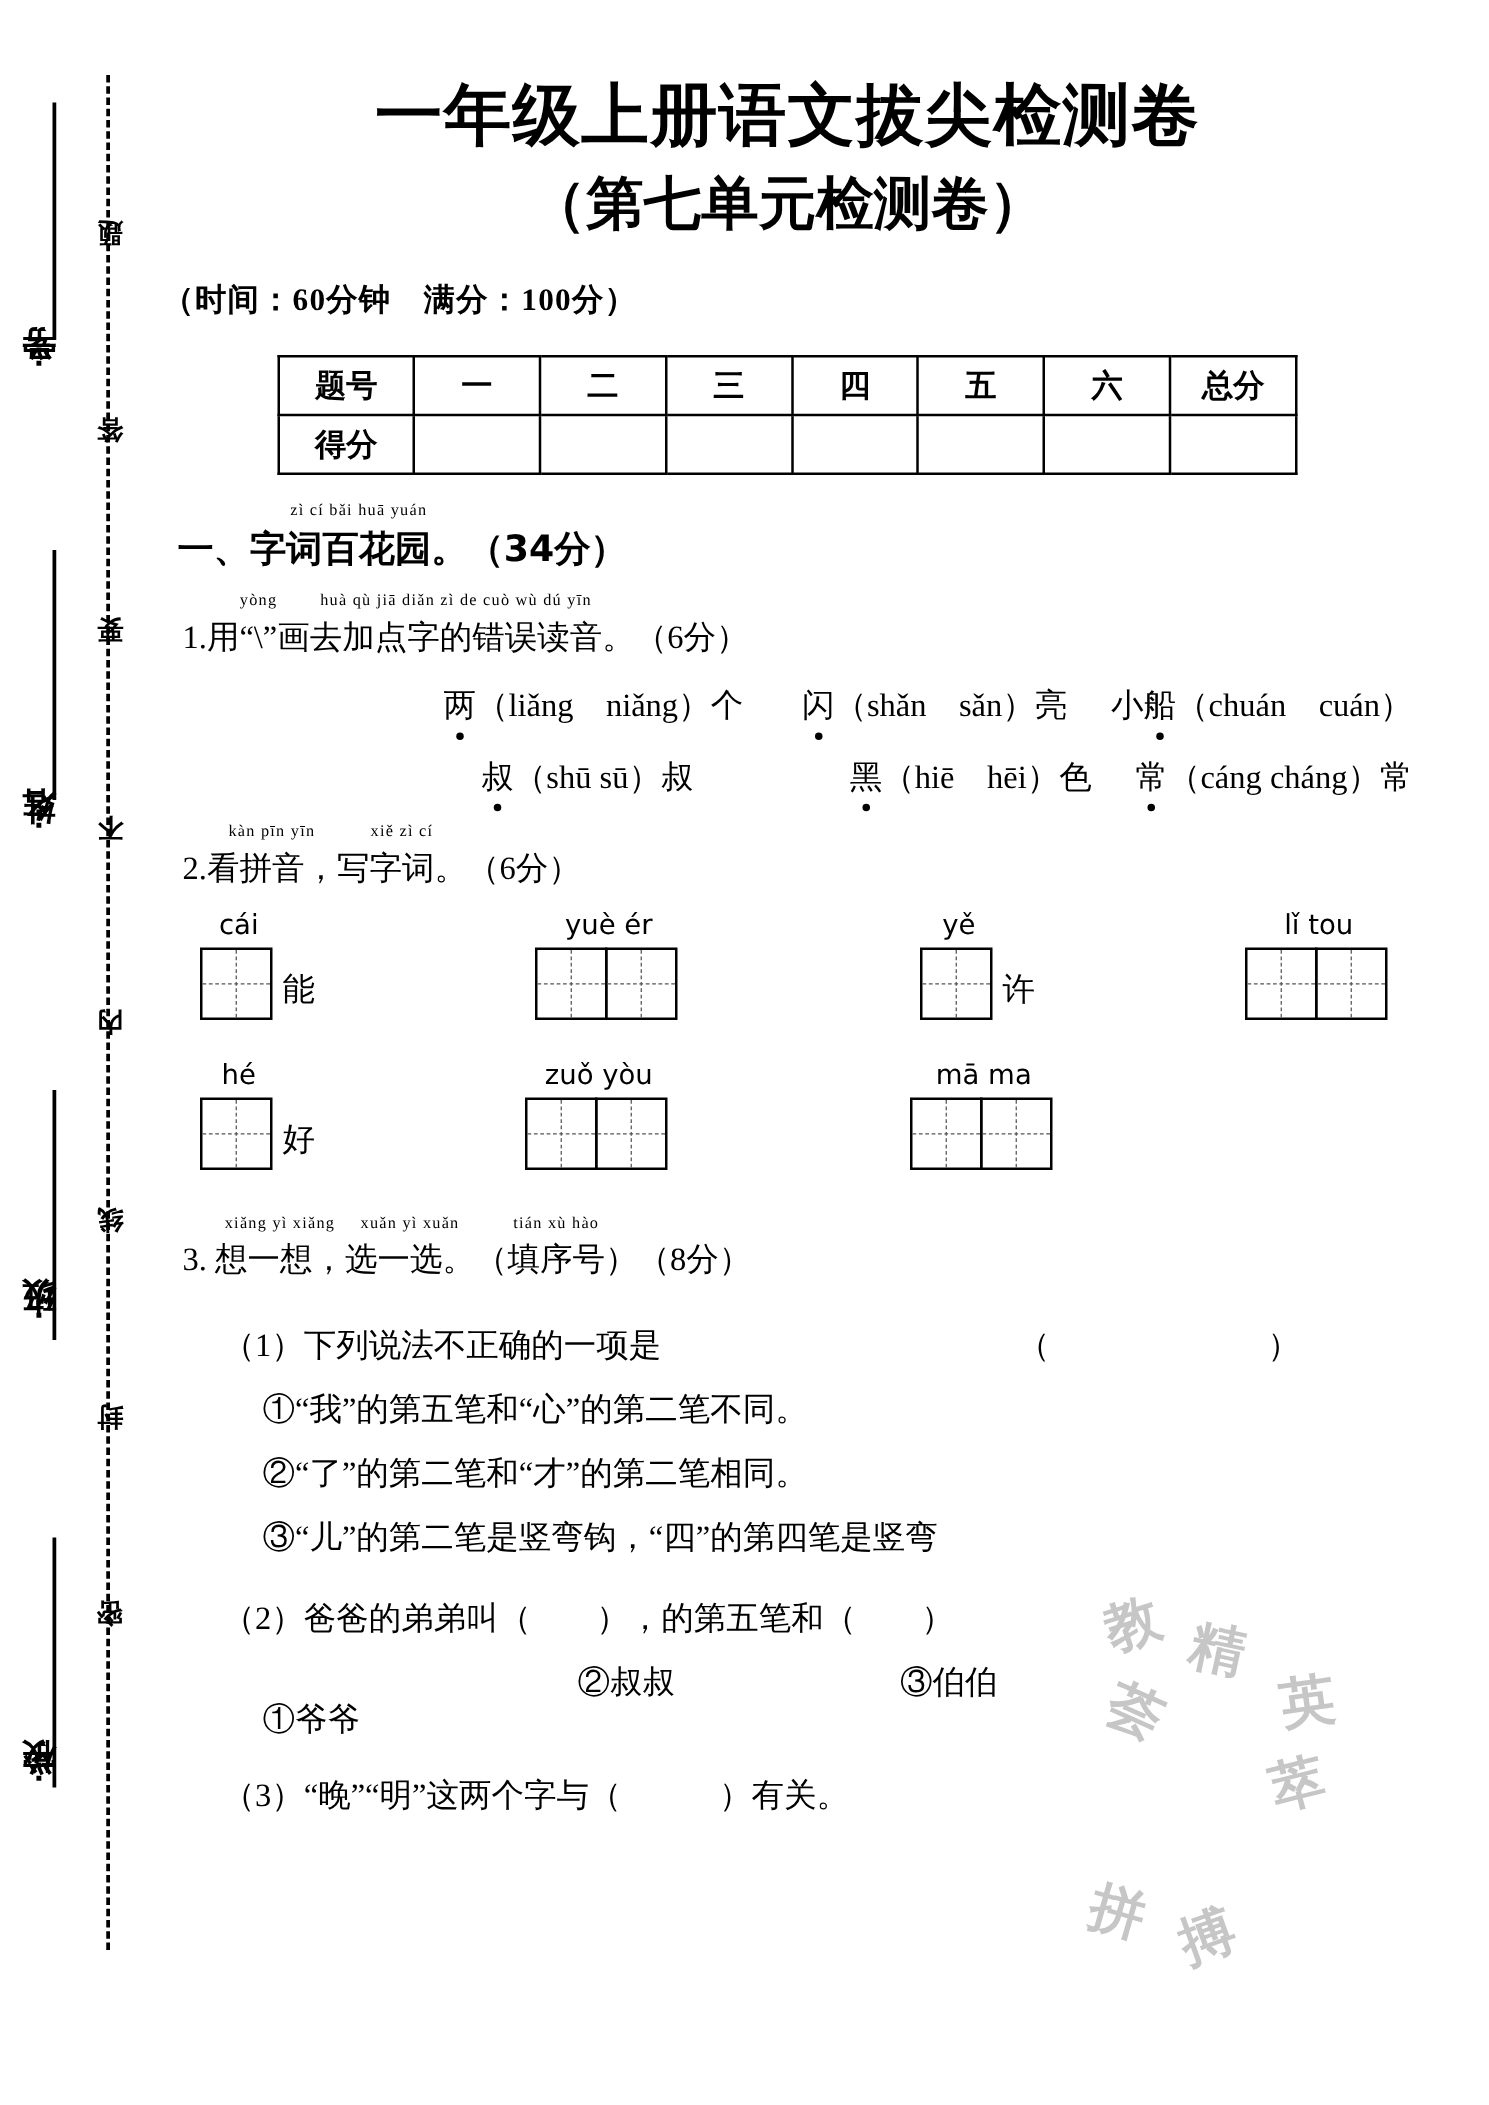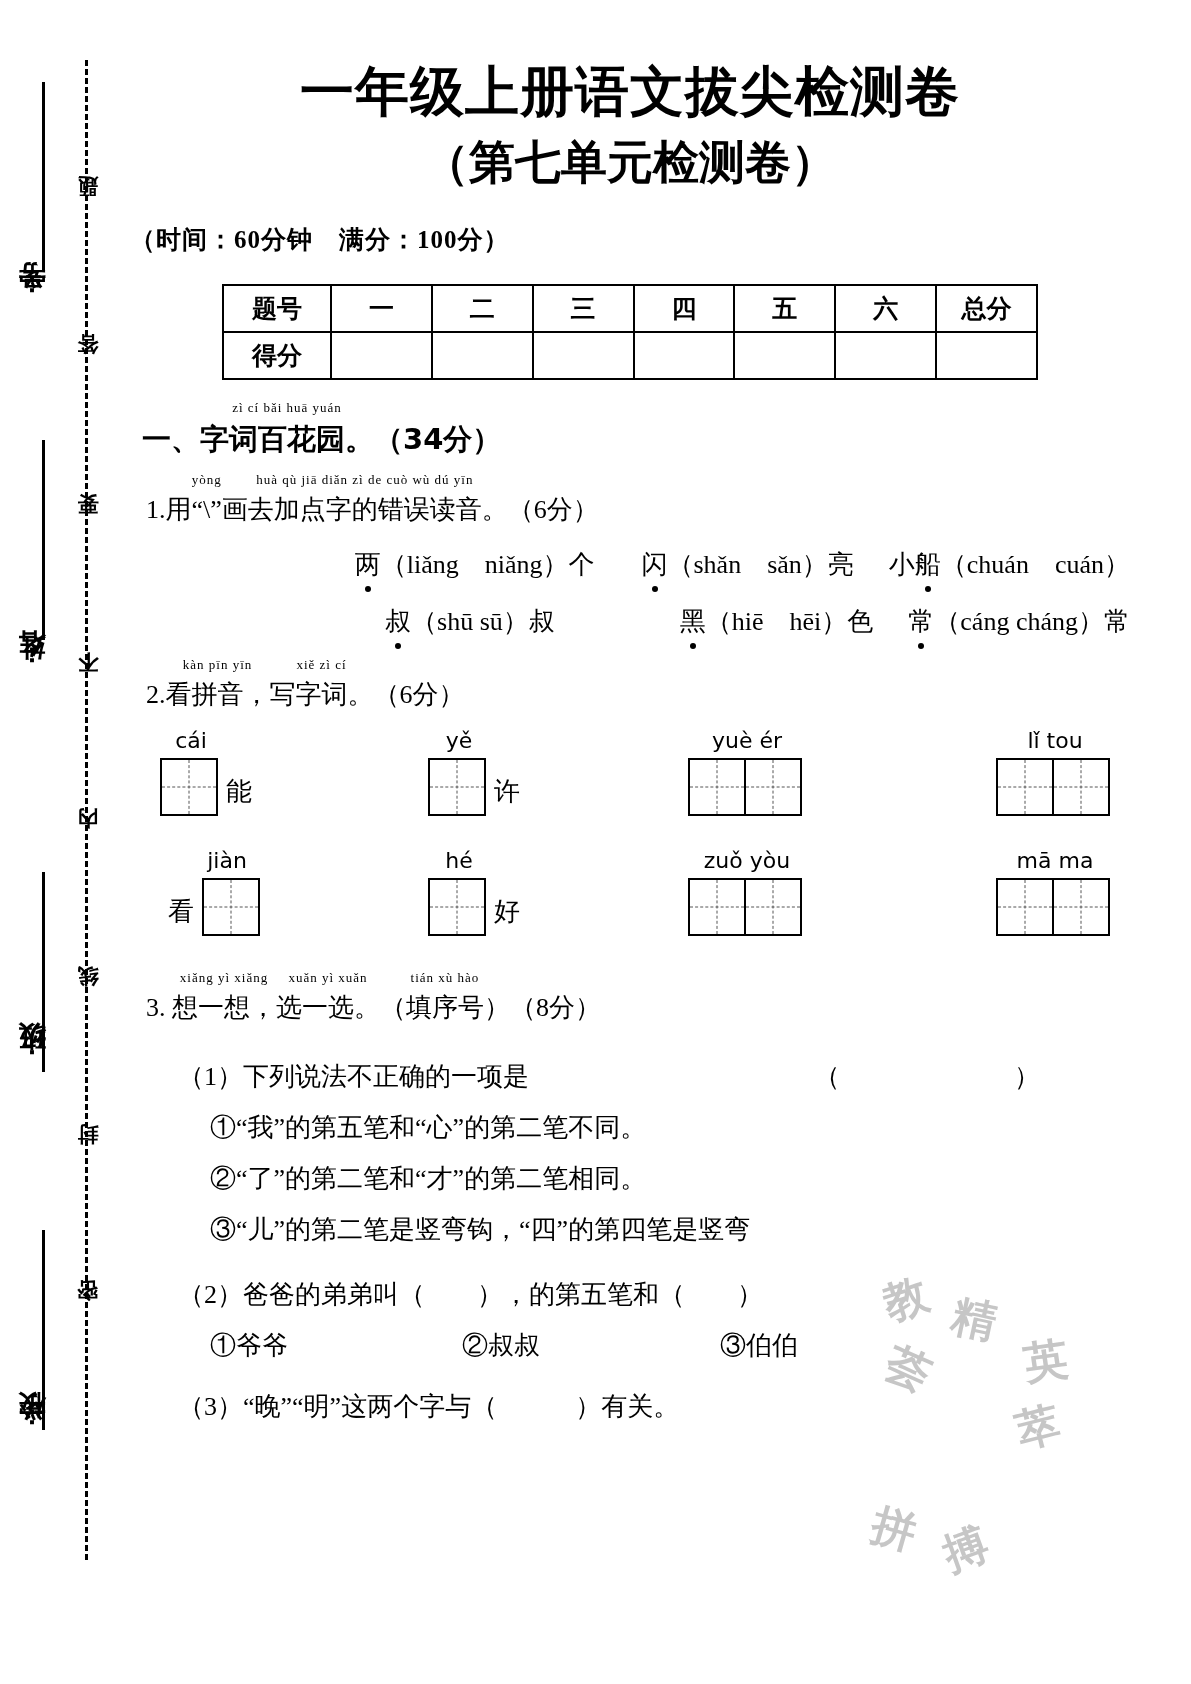--- a/index.html
+++ b/index.html
@@ -232,51 +232,44 @@
   </div>
 
   <div class="grid-row" style="margin-top:46px;">
     <div class="grid-item" style="width:232px;">
       <span class="grid-pin" style="width:62px;">cái</span>
       <div class="cells">
           <div class="cell"></div>
         </div>
       <span class="side-char">能</span>
     </div>
+    <div class="grid-item" style="width:272px;">
+      <span class="grid-pin" style="width:118px;">yuè  ér</span>
+      <div class="cells">
+          <div class="cell"></div>
+          <div class="cell"></div>
+        </div>
+    </div>
     <div class="grid-item" style="width:224px;">
       <span class="grid-pin" style="width:62px;">yě</span>
       <div class="cells">
           <div class="cell"></div>
         </div>
       <span class="side-char">许</span>
     </div>
-    <div class="grid-item" style="width:272px;">
-      <span class="grid-pin" style="width:118px;">yuè  ér</span>
-      <div class="cells">
-          <div class="cell"></div>
-          <div class="cell"></div>
-        </div>
-    </div>
     <div class="grid-item">
       <span class="grid-pin" style="width:118px;">lǐ  tou</span>
       <div class="cells">
           <div class="cell"></div>
           <div class="cell"></div>
         </div>
     </div>
   </div>
 
   <div class="grid-row" style="margin-top:62px;">
-    <div class="grid-item" style="width:232px;">
-      <span class="grid-pin" style="width:62px;left:36px;">jiàn</span>
-      <span class="side-char">看</span>
-      <div class="cells">
-          <div class="cell"></div>
-        </div>
-    </div>
     <div class="grid-item" style="width:224px;">
       <span class="grid-pin" style="width:62px;">hé</span>
       <div class="cells">
           <div class="cell"></div>
         </div>
       <span class="side-char">好</span>
     </div>
     <div class="grid-item" style="width:272px;">
       <span class="grid-pin" style="width:118px;">zuǒ  yòu</span>
       <div class="cells">
@@ -303,21 +296,21 @@
     <span>（1）</span><span>下列说法不正确的一项是</span>
   </div>
   <div class="opt">①“我”的第五笔和“心”的第二笔不同。</div>
   <div class="opt">②“了”的第二笔和“才”的第二笔相同。</div>
   <div class="opt">③“儿”的第二笔是竖弯钩，“四”的第四笔是竖弯</div>
 
   <div class="subq" style="margin-top:30px;">
     <span>（2）</span><span>爸爸的弟弟叫（　　），的第五笔和（　　）</span>
   </div>
   <div class="opt opt-grid">
-    <span style="width:252px;">①爷爷</span>
+    <span style="width:252px;margin-top:30px;">①爷爷</span>
     <span style="width:258px;">②叔叔</span>
     <span>③伯伯</span>
   </div>
 
   <div class="subq" style="margin-top:26px;">
     <span>（3）</span><span>“晚”“明”这两个字与（　　　）有关。</span>
   </div>
 
 </div>
 

